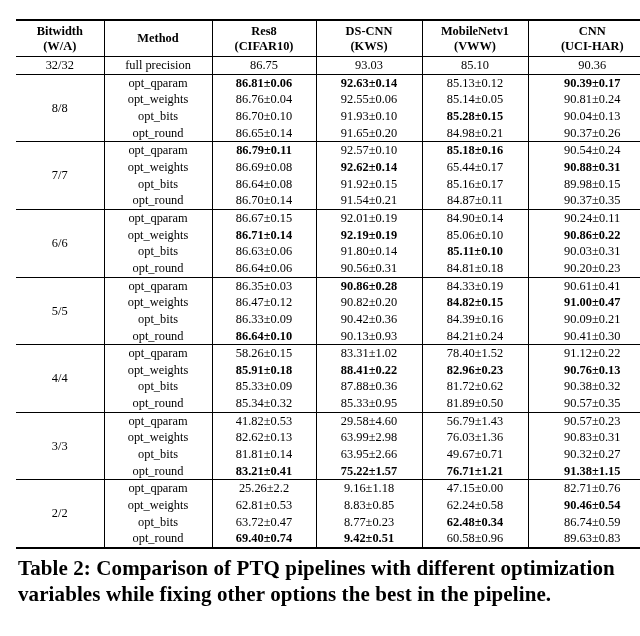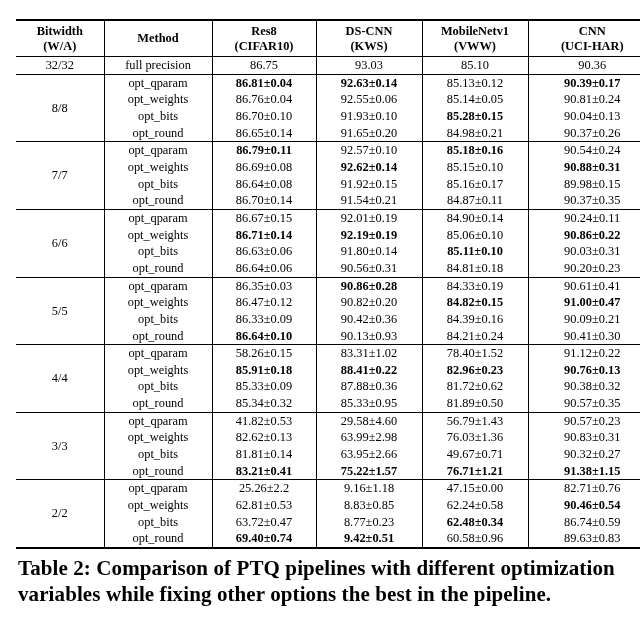--- a/index.html
+++ b/index.html
@@ -107,21 +107,21 @@
           <td rowspan="1" class="colsep bitwidth">32/32</td>
           <td class="colsep">full precision</td>
           <td class="colsep">86.75</td>
           <td class="colsep">93.03</td>
           <td class="colsep">85.10</td>
           <td>90.36</td>
         </tr>
         <tr class="group-start">
           <td rowspan="4" class="colsep bitwidth">8/8</td>
           <td class="colsep">opt_qparam</td>
-          <td class="colsep bold">86.81±0.04</td>
+          <td class="colsep bold">86.81±0.06</td>
           <td class="colsep bold">92.63±0.14</td>
           <td class="colsep">85.13±0.12</td>
           <td class="bold">90.39±0.17</td>
         </tr>
         <tr>
           <td class="colsep">opt_weights</td>
           <td class="colsep">86.76±0.04</td>
           <td class="colsep">92.55±0.06</td>
           <td class="colsep">85.14±0.05</td>
           <td>90.81±0.24</td>
@@ -145,21 +145,21 @@
           <td class="colsep">opt_qparam</td>
           <td class="colsep bold">86.79±0.11</td>
           <td class="colsep">92.57±0.10</td>
           <td class="colsep bold">85.18±0.16</td>
           <td>90.54±0.24</td>
         </tr>
         <tr>
           <td class="colsep">opt_weights</td>
           <td class="colsep">86.69±0.08</td>
           <td class="colsep bold">92.62±0.14</td>
-          <td class="colsep">85.15±0.10</td>
+          <td class="colsep">65.44±0.17</td>
           <td class="bold">90.88±0.31</td>
         </tr>
         <tr>
           <td class="colsep">opt_bits</td>
           <td class="colsep">86.64±0.08</td>
           <td class="colsep">91.92±0.15</td>
           <td class="colsep">85.16±0.17</td>
           <td>89.98±0.15</td>
         </tr>
         <tr>

